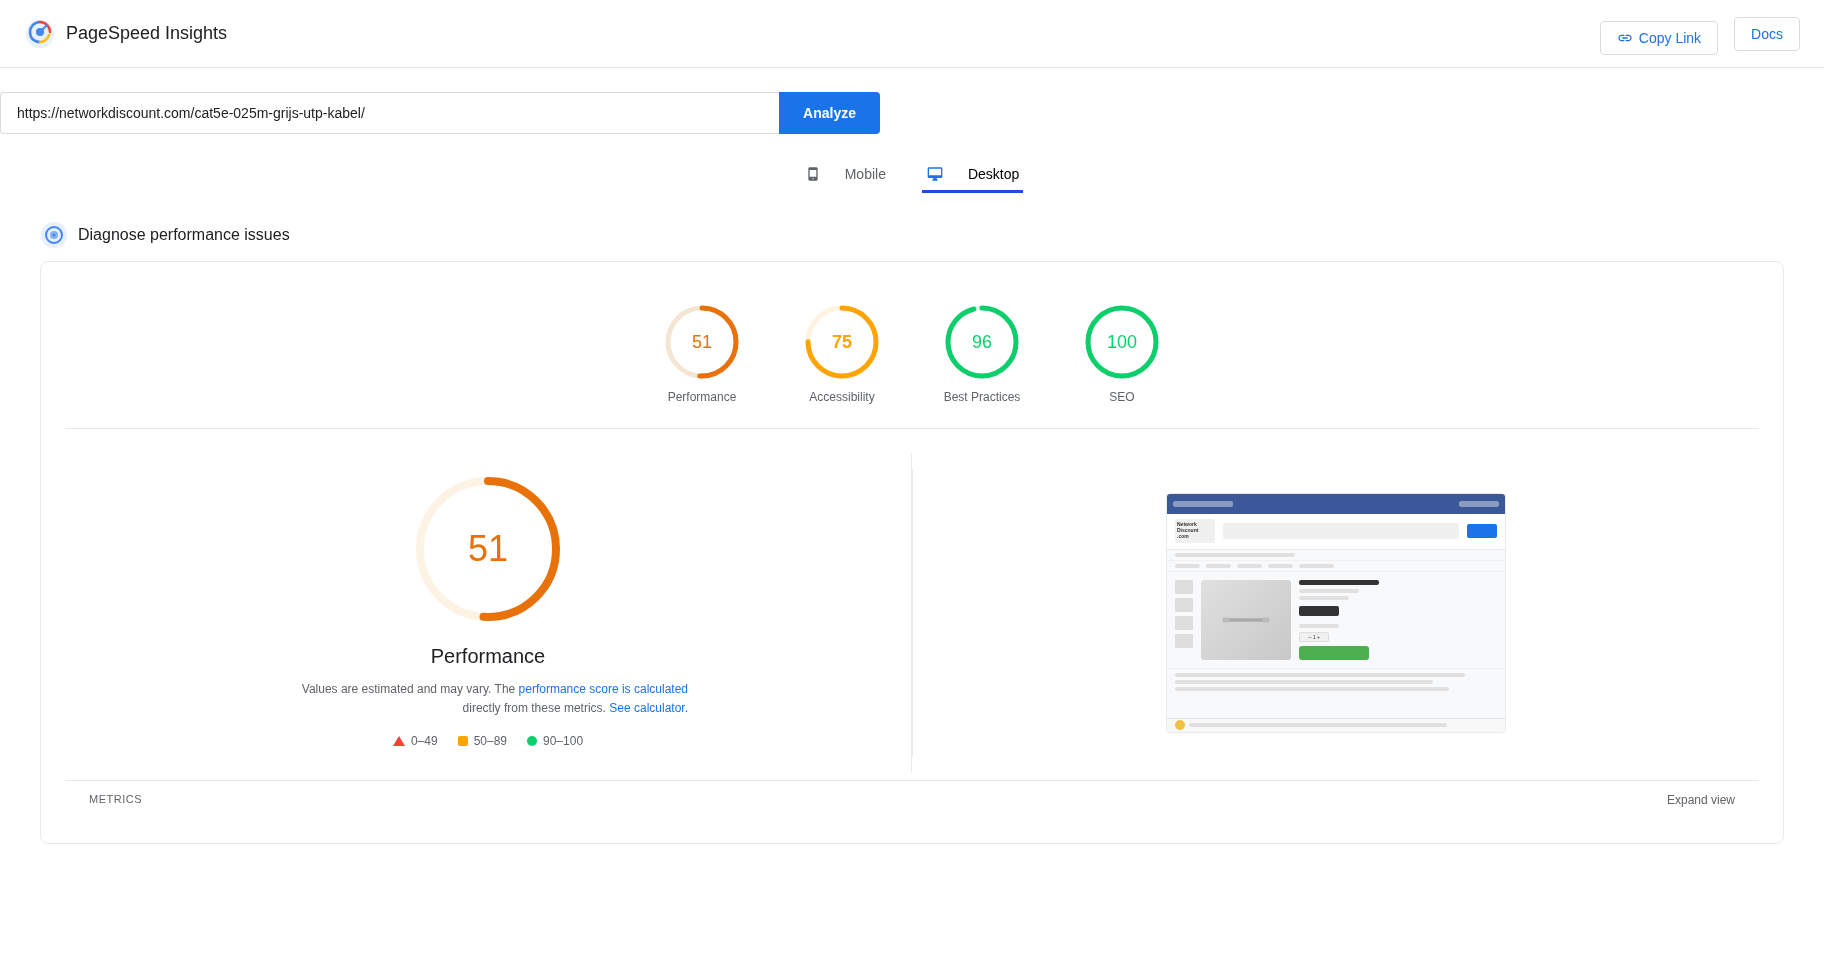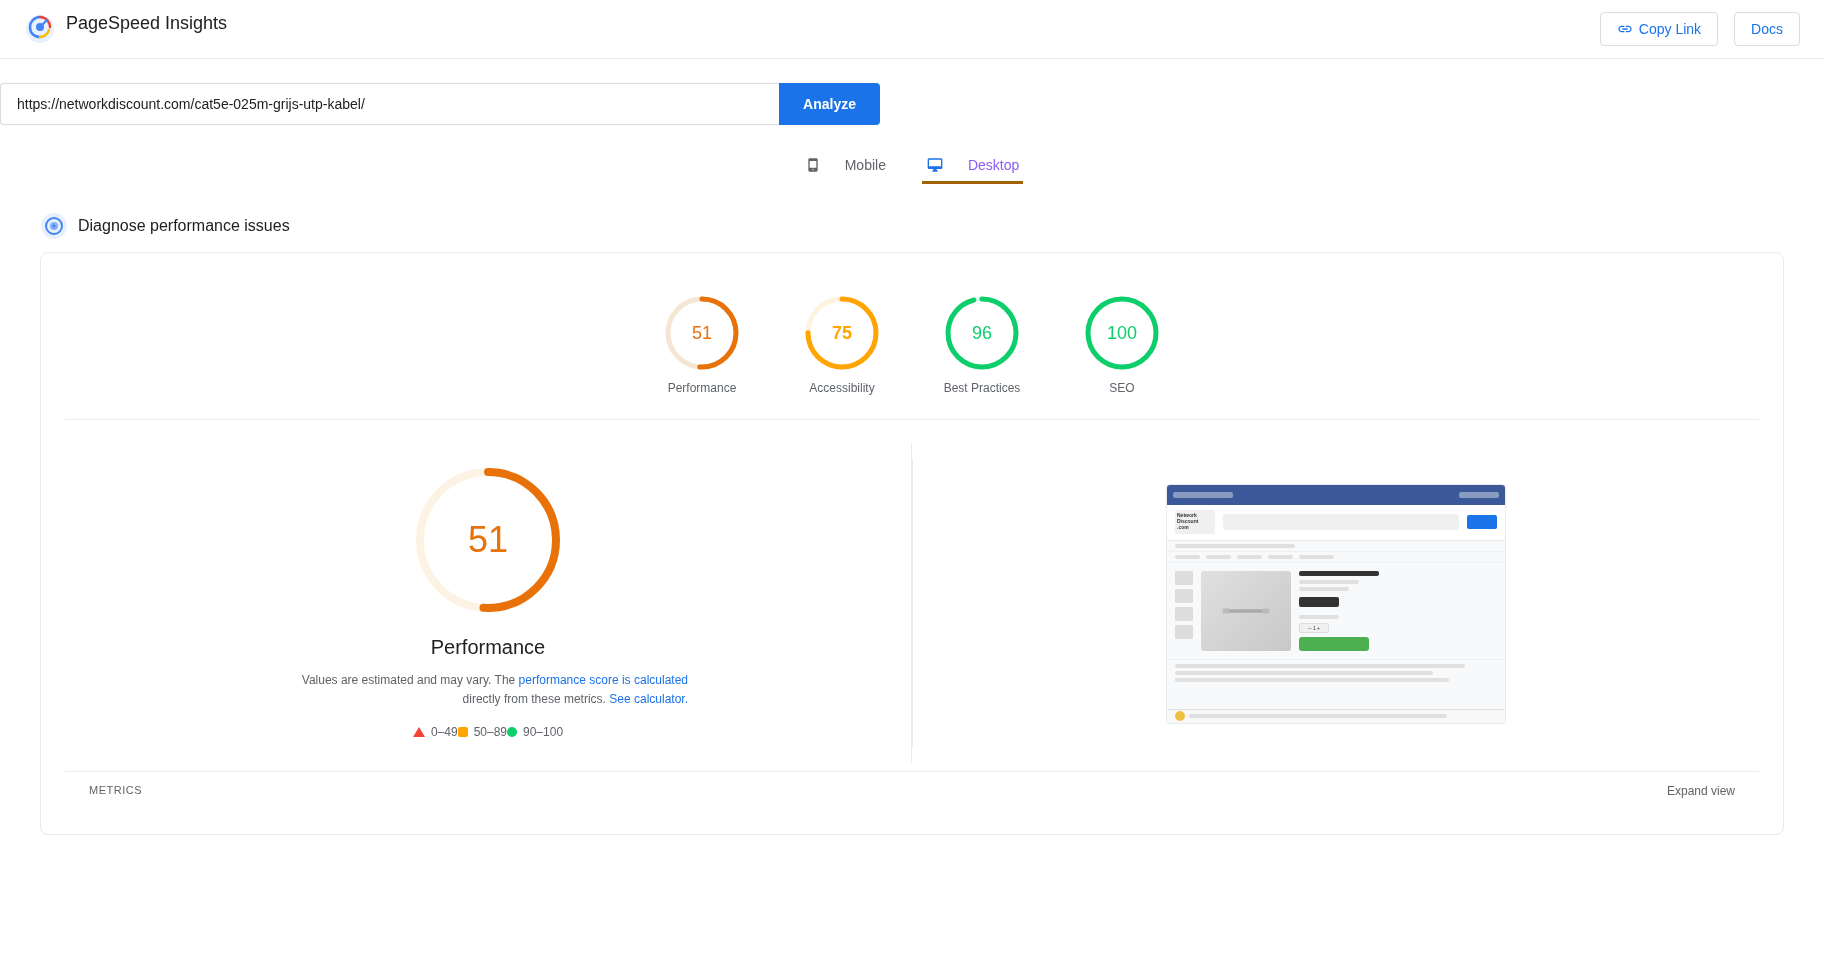--- a/index.html
+++ b/index.html
@@ -13,21 +13,21 @@
     
     .header {
       display: flex;
       align-items: center;
       justify-content: space-between;
       padding: 12px 24px;
       border-bottom: 1px solid #e8eaed;
     }
     .header-left {
       display: flex;
-      align-items: flex-start;
+      align-items: center;
       gap: 10px;
     }
     .logo-icon {
       width: 32px;
       height: 32px;
     }
     .header-title {
       font-size: 18px;
       font-weight: 400;
       color: #202124;
@@ -41,20 +41,21 @@
       display: flex;
       align-items: center;
       gap: 6px;
       padding: 8px 16px;
       border: 1px solid #dadce0;
       border-radius: 4px;
       background: #fff;
       color: #1a73e8;
       font-size: 14px;
       cursor: pointer;
+      margin-top: 9px;
     }
     .docs-link {
       font-size: 14px;
       color: #1a73e8;
       text-decoration: none;
       padding: 8px 16px;
       border: 1px solid #dadce0;
       border-radius: 4px;
       cursor: pointer;
       background: #fff;
@@ -103,22 +104,22 @@
       display: flex;
       align-items: center;
       gap: 24px;
       padding: 8px 4px;
       font-size: 14px;
       color: #5f6368;
       cursor: pointer;
       border-bottom: 3px solid transparent;
     }
     .tab-item.active {
-      color: #8b5cf6;
-      border-bottom: 3px solid #a16207;
+      color: #000000;
+      border-bottom: 3px solid #1d4ed8;
     }
 
     
     .diagnose-section {
       display: flex;
       align-items: center;
       gap: 10px;
       padding: 12px 40px;
     }
     .diagnose-title {
@@ -224,20 +225,21 @@
       line-height: 1.6;
     }
     .performance-note a {
       color: #1a73e8;
       text-decoration: none;
     }
 
     .legend-row {
       display: flex;
       align-items: center;
+      gap: 20px;
       margin-top: 16px;
     }
     .legend-item {
       display: flex;
       align-items: center;
       gap: 6px;
       font-size: 12px;
       color: #5f6368;
     }
     .legend-dot {

